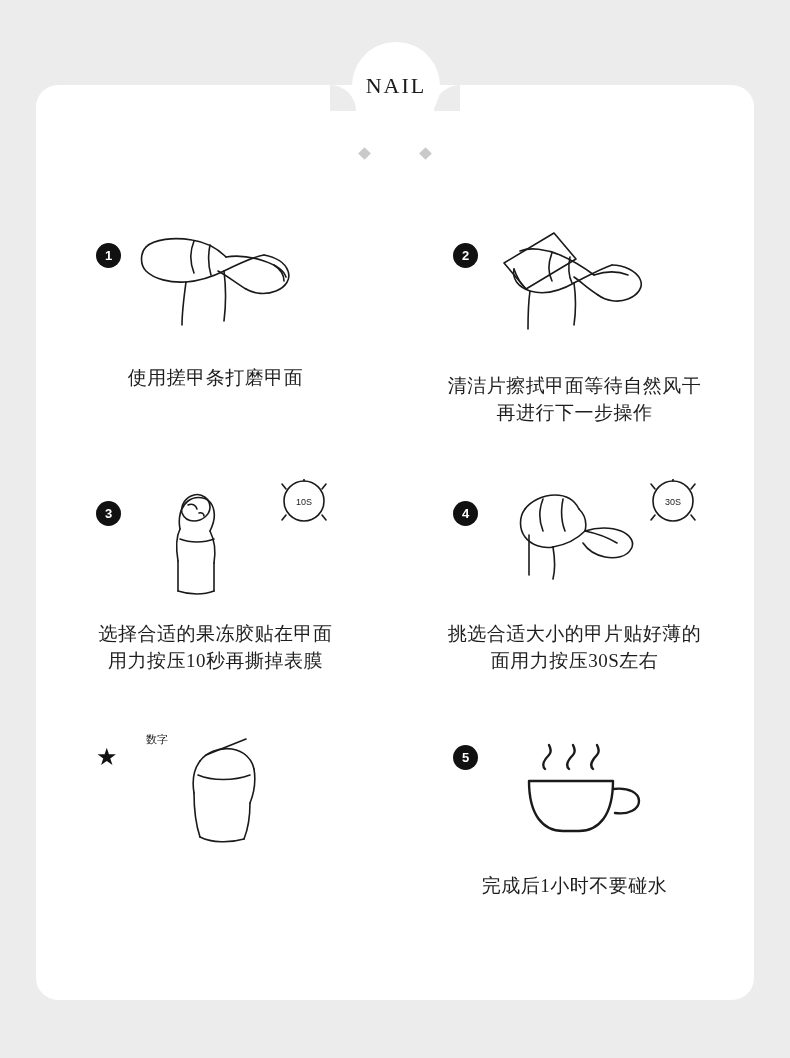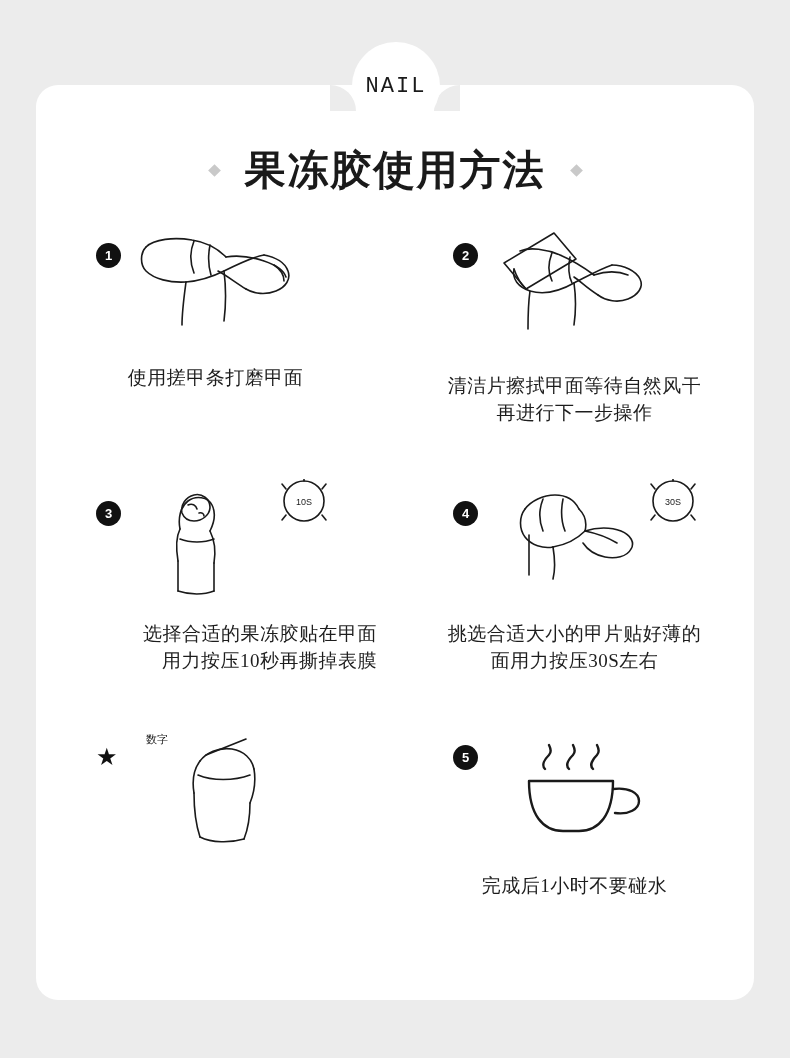--- a/index.html
+++ b/index.html
@@ -34,21 +34,21 @@
     width: 88px;
     height: 88px;
     border-radius: 50%;
     background: #ffffff;
     display: flex;
     align-items: center;
     justify-content: center;
     z-index: 5;
   }
   .badge-text {
-    font-family: Liberation Mono, monospace;
+    font-family: Liberation Serif, serif;
     font-size: 22px;
     letter-spacing: 2px;
     color: #1a1a1a;
   }
   
   .notch-l, .notch-r {
     position: absolute;
     top: 85px;
     width: 26px;
     height: 26px;
@@ -137,21 +137,21 @@
     padding: 0 18px;
   }
   svg { display: block; }
 </style>
 </head>
 <body>
 
 <div class="card">
 
   <div class="heading-wrap">
-    <span class="diamond"></span><span class="heading">果冻胶使用方法</span><span class="diamond"></span>
+    <span class="diamond"></span><span class="diamond"></span>
   </div>
 
   <div class="grid">
 
     <div class="row">
 
       <div class="cell">
         <div class="art">
           <div class="num" style="left:60px; top:18px;">1</div>
           <svg width="200" height="130" viewBox="0 0 200 130" style="position:absolute; left:98px; top:0;">
@@ -221,21 +221,21 @@
               <circle cx="168" cy="22" r="20"></circle>
               <path d="M150 10 L146 5"></path>
               <path d="M186 10 L190 5"></path>
               <path d="M168 2 L168 -3"></path>
               <path d="M186 36 L190 41"></path>
               <path d="M150 36 L146 41"></path>
               <text x="168" y="26" font-family="Liberation Sans, sans-serif" font-size="9" fill="#1a1a1a" stroke="none" text-anchor="middle">10S</text>
             </g>
           </svg>
         </div>
-        <div class="caption" style="white-space:pre-line;text-align:right;">选择合适的果冻胶贴在甲面
+        <div class="caption" style="white-space:pre-line;">选择合适的果冻胶贴在甲面
 用力按压10秒再撕掉表膜</div>
       </div>
 
       <div class="cell">
         <div class="art short">
           <div class="num" style="left:58px; top:12px;">4</div>
           <svg width="230" height="120" viewBox="0 0 230 120" style="position:absolute; left:100px; top:-10px;">
             <g fill="none" stroke="#1a1a1a" stroke-width="1.6" stroke-linecap="round" stroke-linejoin="round">
 
               <path d="M30 30 C36 22 48 16 60 16 C72 16 80 22 84 30"></path>

